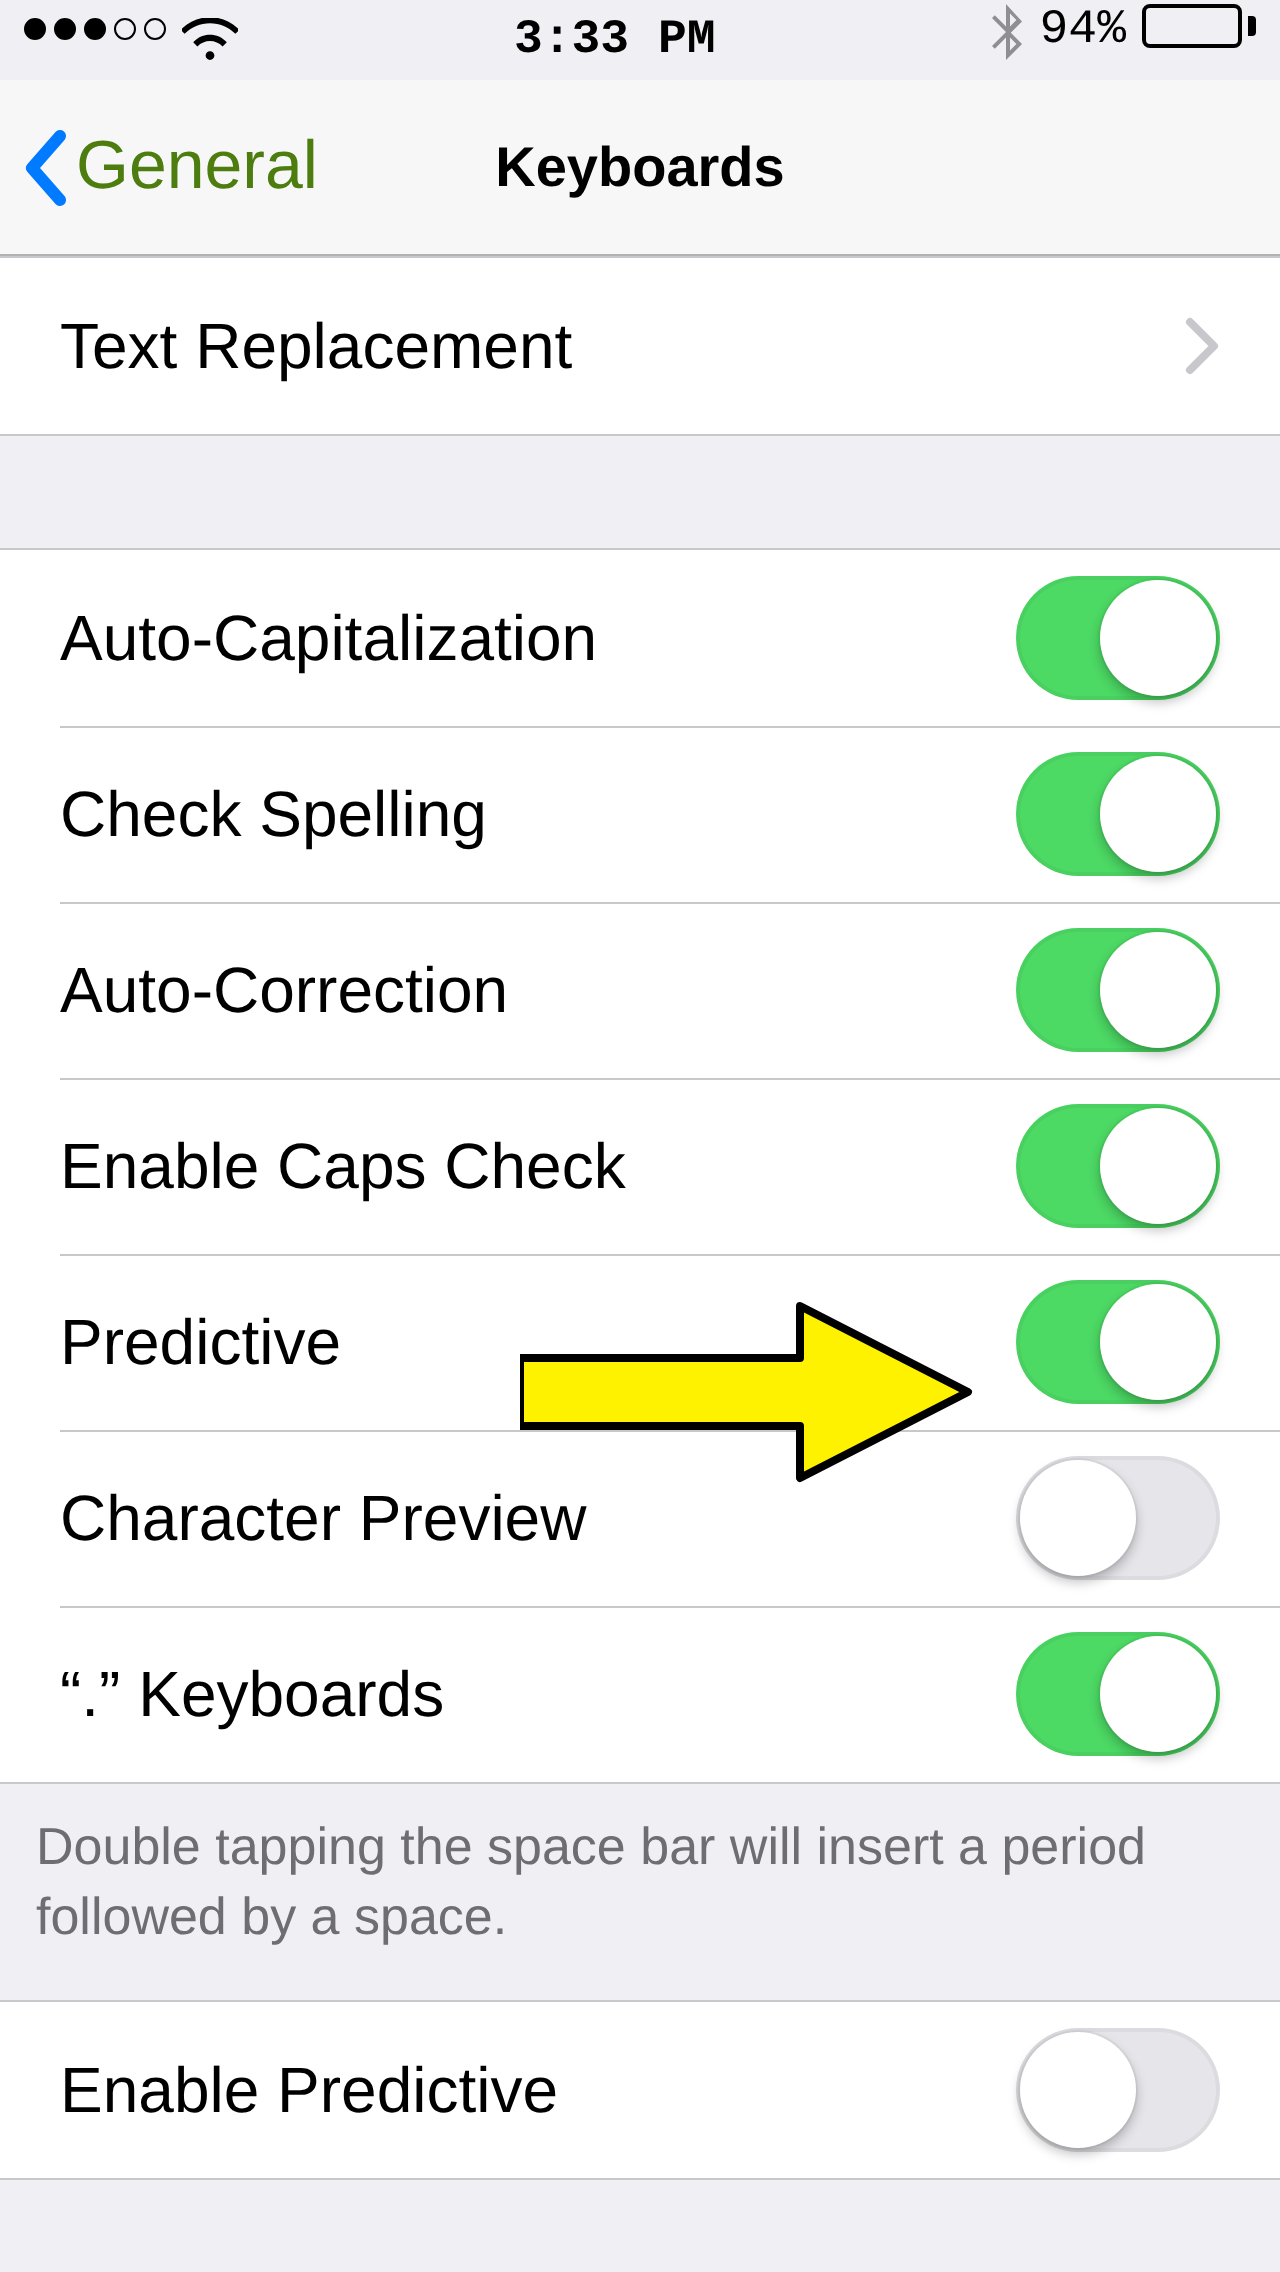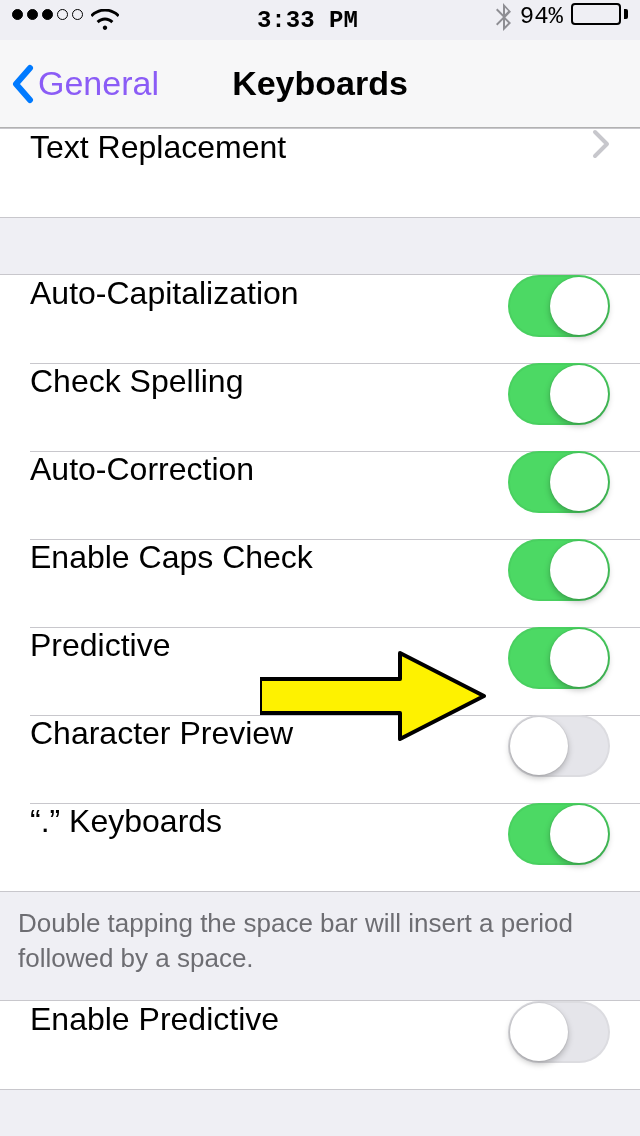--- a/index.html
+++ b/index.html
@@ -43,31 +43,31 @@
     .nav-bar {
       height: 88px;
       border-bottom: 1px solid #b2b2b2;
       position: relative;
       display:flex; align-items:center; justify-content:center;
       background:#f7f7f8;
     }
     .nav-back {
       position:absolute; left:10px; top:0; bottom:0;
       display:flex; align-items:center; gap:4px;
-      color:#8b5cf6; font-size:34px;
+      color:#4d7c0f; font-size:34px;
     }
     .nav-back svg { display:block; }
-    .nav-title { font-size:34px; font-weight:600; }
+    .nav-title { font-size:28px; font-weight:600; }
     
     .group { background:#fff; border-top:1px solid #c8c7cc; border-bottom:1px solid #c8c7cc; }
     .gap { height: 56px; }
     .cell {
       min-height: 88px;
       padding: 0 30px;
-      display:flex; justify-content:space-between;
+      display:flex; align-items:center; justify-content:space-between;
       position:relative;
       font-size:32px;
     }
     .cell + .cell::before {
       content:""; position:absolute; left:30px; right:0; top:0; height:1px;
       background:#c8c7cc;
     }
     .disclosure { color:#c7c7cc; }
     .disclosure svg { display:block; }
     

